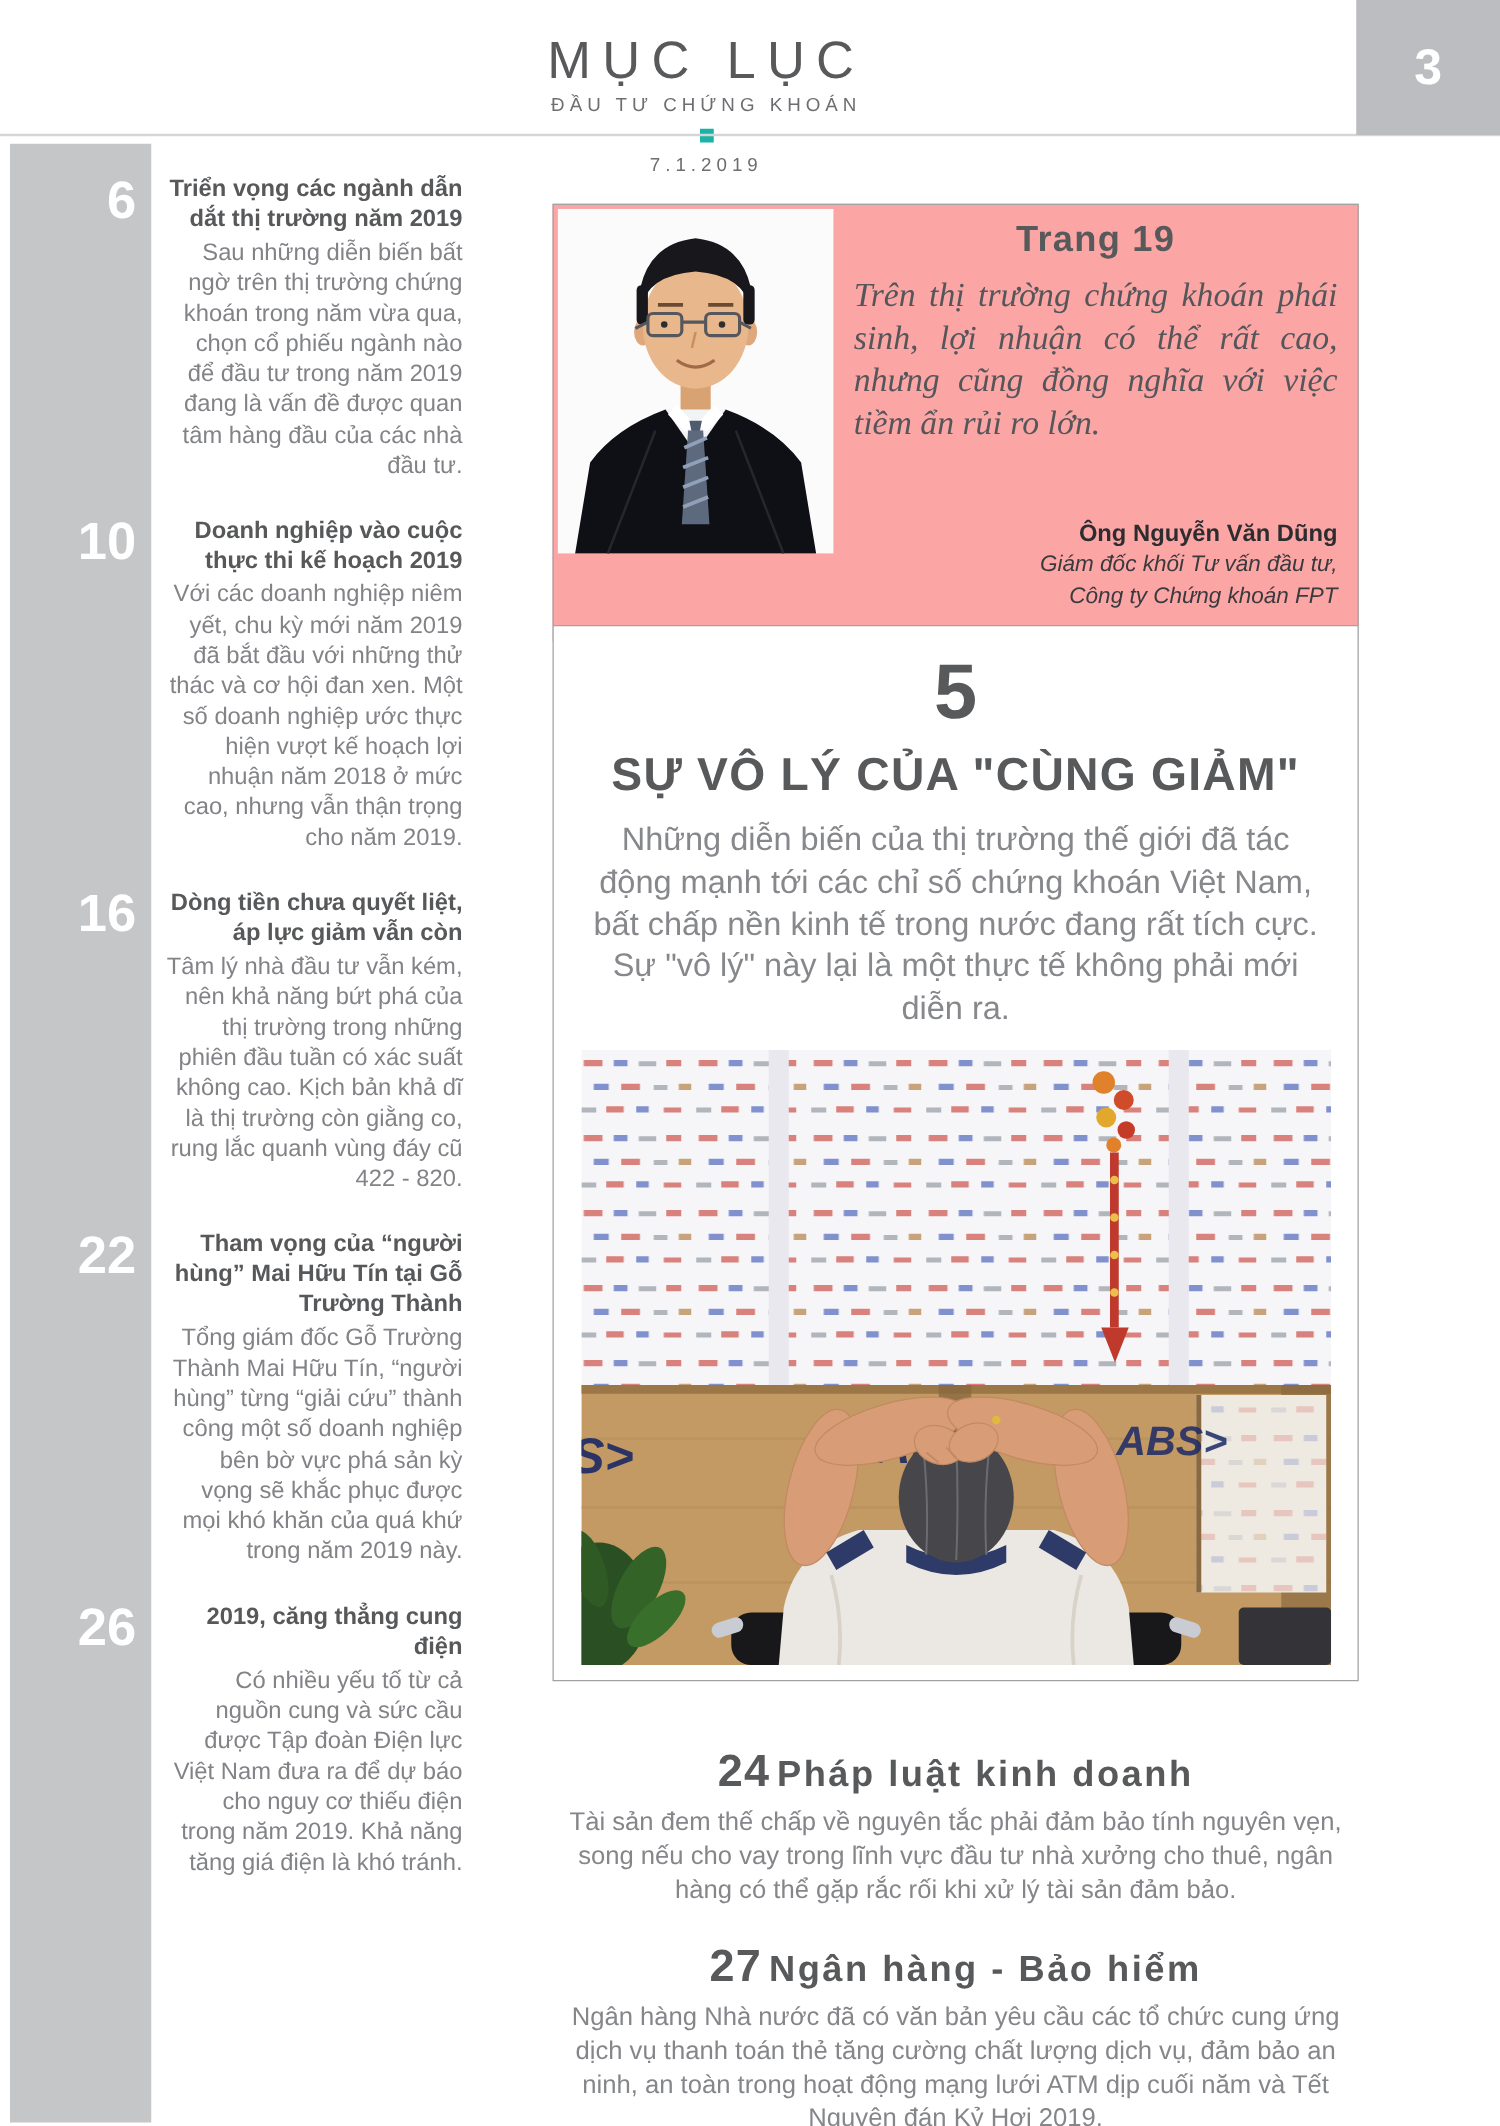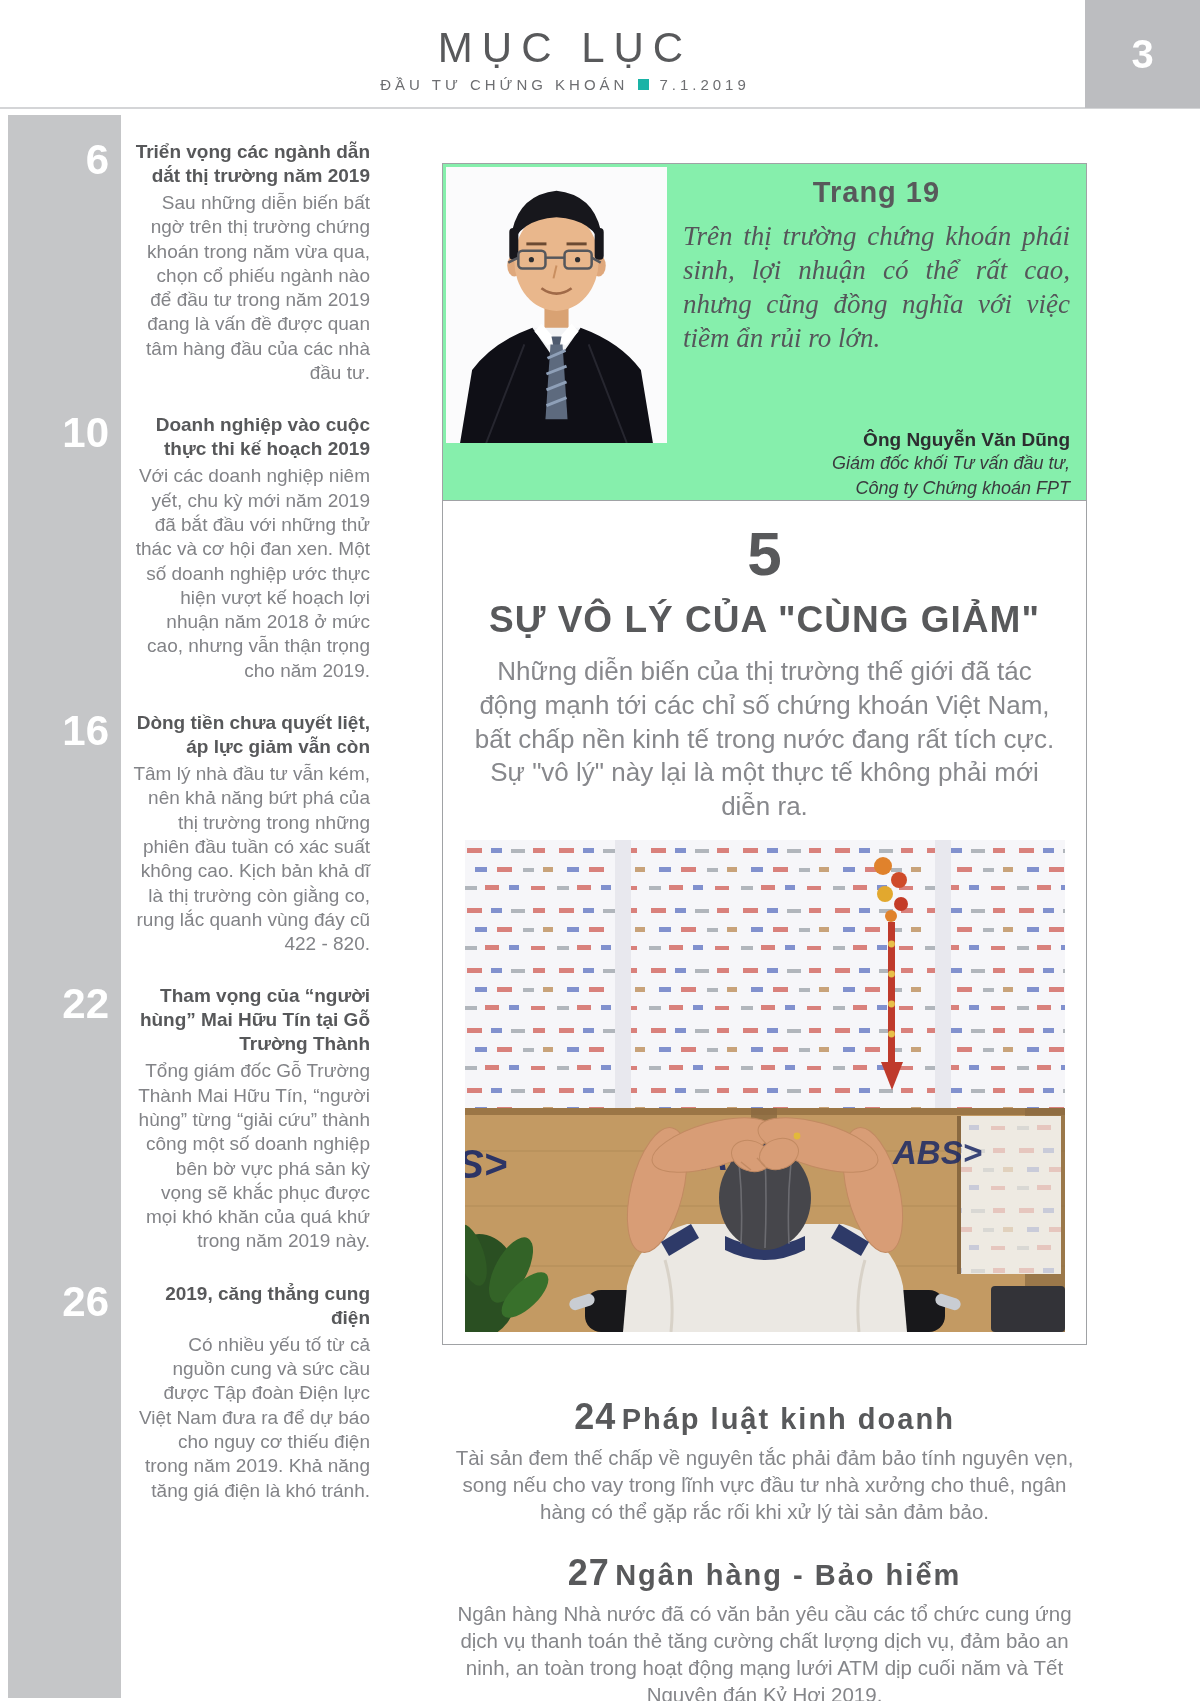--- a/index.html
+++ b/index.html
@@ -8,21 +8,21 @@
     font-family:"Liberation Sans","DejaVu Sans",sans-serif;overflow:hidden;
     margin:0 auto;
   }
   
   .masthead{position:absolute;left:380px;top:26px;width:370px;text-align:center;}
   .masthead-title{
     font-size:42px;letter-spacing:9px;color:#58595b;font-weight:500;line-height:1.05;
   }
   .masthead-sub{
     margin-top:6px;font-size:15px;letter-spacing:4px;color:#6d6e71;font-weight:500;
-    display:flex;align-items:center;justify-content:center;gap:10px;
+    display:flex;align-items:center;justify-content:center;gap:10px;flex-direction:column;
   }
   .teal-square{display:inline-block;width:11px;height:11px;background:#1ab3a6;}
   .header-rule{position:absolute;left:0;top:107px;width:1200px;border-top:2px solid #d4d5d7;}
   .corner-pagebox{
     position:absolute;right:0;top:0;width:115px;height:108px;background:#bcbdc0;
     display:flex;align-items:center;justify-content:center;
     color:#ffffff;font-size:40px;font-weight:bold;
   }
   
   .sidebar-bar{position:absolute;left:8px;top:115px;width:113px;height:1583px;background:#c5c6c8;}
@@ -32,30 +32,30 @@
     width:113px;box-sizing:border-box;padding-right:12px;padding-top:0;
     text-align:right;color:#ffffff;font-size:42px;font-weight:bold;line-height:40px;
     flex-shrink:0;
   }
   .toc-body{flex:1;padding-left:12px;text-align:right;}
   .toc-title{font-size:19px;font-weight:bold;color:#57585a;line-height:1.26;margin-bottom:3px;}
   .toc-summary{font-size:19px;color:#828387;line-height:1.28;}
   
   .quote-box{
     position:absolute;left:442px;top:163px;width:645px;height:350px;
-    border:1px solid #a0a2a5;box-sizing:border-box;background:#86efac;
+    border:1px solid #a0a2a5;box-sizing:border-box;background:#fca5a5;
   }
   .portrait{position:absolute;left:3px;top:3px;width:221px;height:276px;overflow:hidden;}
   .quote-right{position:absolute;left:240px;right:16px;top:12px;bottom:10px;}
   .quote-page-label{text-align:center;font-size:29px;font-weight:bold;color:#58595b;letter-spacing:1px;}
   .quote-text{
     margin-top:10px;font-family:"Liberation Serif","DejaVu Serif",serif;font-style:italic;
     font-size:27px;color:#55565a;line-height:1.26;text-align:justify;
   }
-  .quote-attrib{position:absolute;right:0;bottom:2px;text-align:right;}
+  .quote-attrib{position:absolute;right:0;bottom:14px;text-align:right;}
   .quote-author{font-size:19px;font-weight:bold;color:#2d2d30;}
   .quote-author-title{font-size:18px;font-style:italic;color:#3a3a3e;line-height:1.35;}
   
   .feature-box{
     position:absolute;left:442px;top:500px;width:645px;height:845px;
     border:1px solid #a0a2a5;box-sizing:border-box;background:#fff;text-align:center;
   }
   .feature-page{margin-top:22px;font-size:62px;font-weight:bold;color:#58595b;line-height:1;}
   .feature-title{margin-top:14px;font-size:37px;font-weight:bold;color:#58595b;letter-spacing:1px;}
   .feature-lead{

